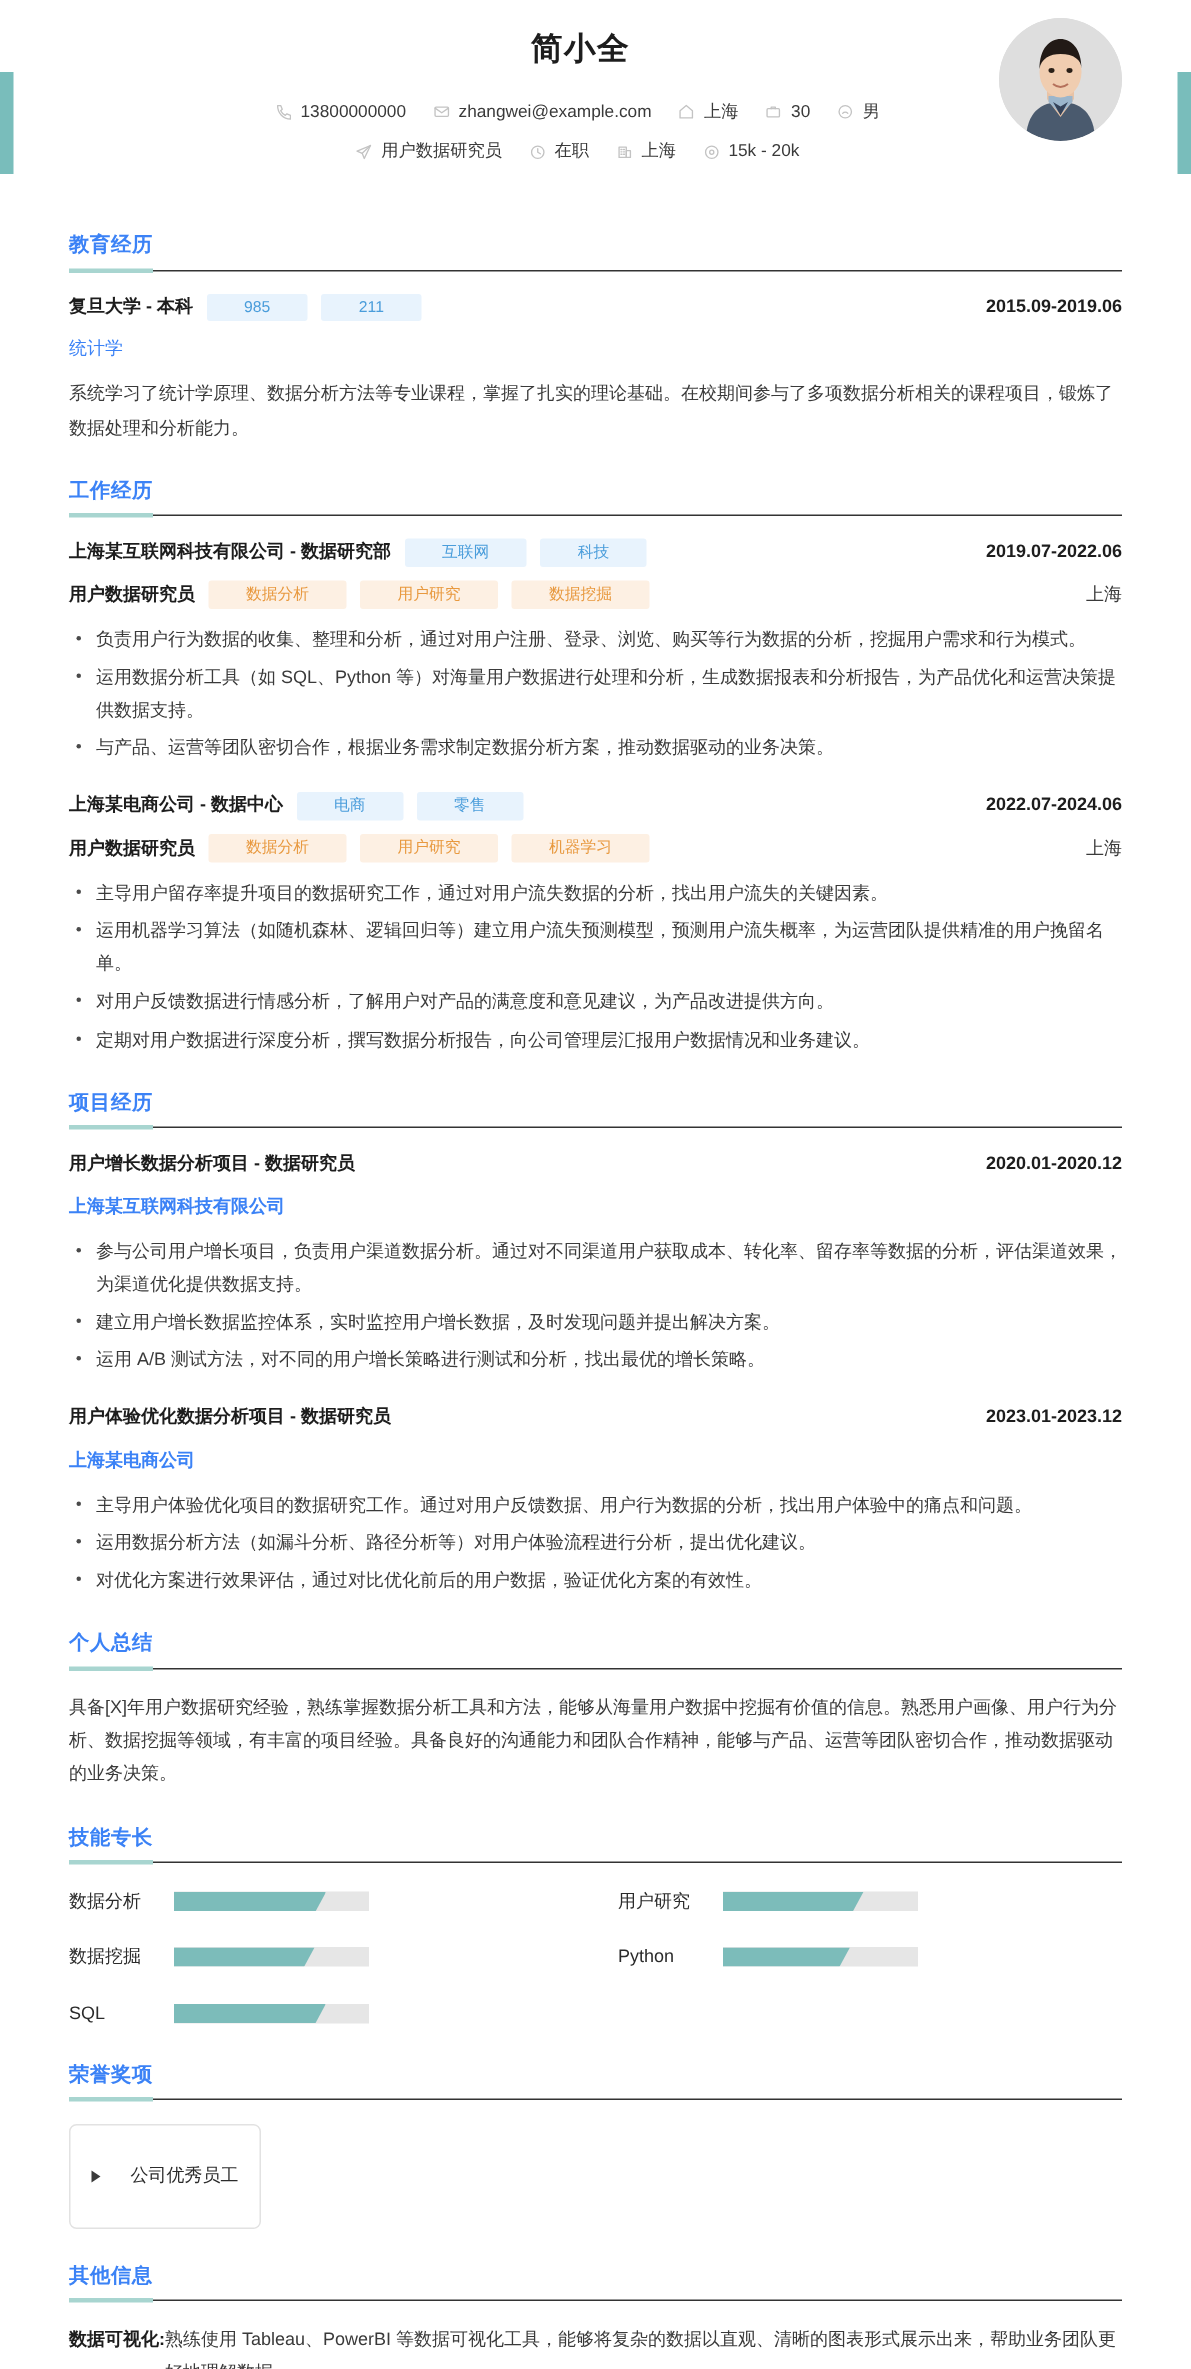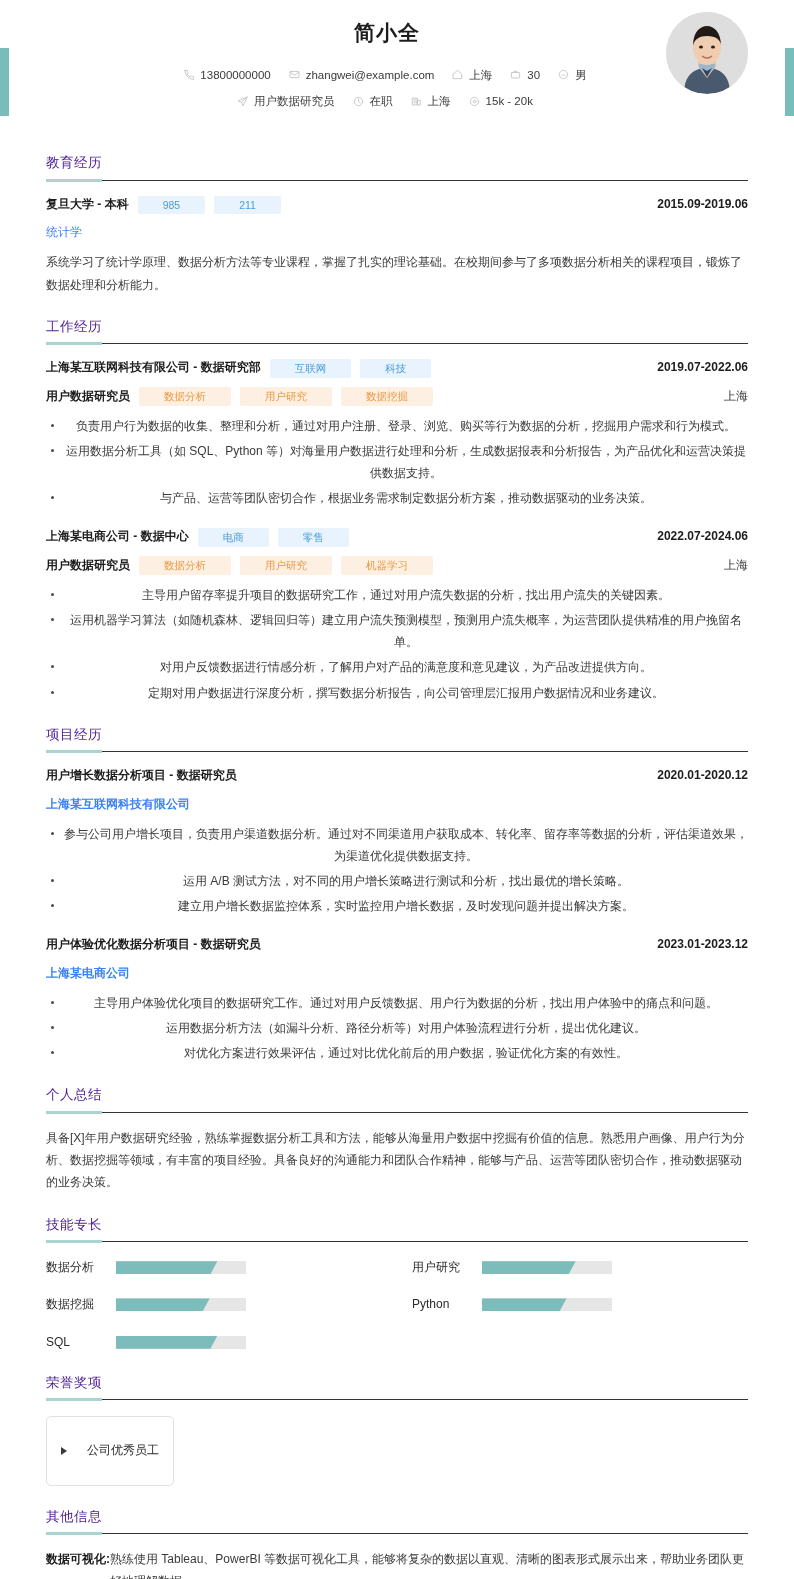--- a/index.html
+++ b/index.html
@@ -41,21 +41,21 @@
     overflow:hidden; background:#dcdcdc;
   }
   .avatar svg { display:block; width:82px; height:82px; }
 
   
   .section { margin-top:20px; }
   .sec-head {
     position:relative; display:block; margin-bottom:14px;
   }
   .sec-title {
-    font-size:13.5px; font-weight:400; color:#4c1d95;
+    font-size:13.5px; font-weight:700; color:#3b82f6;
     display:inline-block; padding-bottom:6px; letter-spacing:.5px;
   }
   .sec-rule { height:1px; background:#333333; width:100%; position:relative; }
   .sec-rule::before {
     content:""; position:absolute; left:0; top:-1px;
     width:56px; height:3px; background:#a8d5d0;
   }
 
   
   .entry { margin-bottom:18px; }
@@ -79,21 +79,21 @@
   .tag.orange { background:#fdf0e3; color:#e8993f; }
 
   .sub { font-size:12px; color:#3b82f6; margin-bottom:9px; font-weight:400;}
   .sub.bold { font-weight:700; }
 
   .desc { font-size:12px; color:#3a3a3a; line-height:1.85; }
 
   ul.bullets { list-style:none; margin:0; padding:0; }
   ul.bullets li {
     position:relative; padding-left:18px; font-size:12px;
-    color:#3a3a3a; line-height:1.85; margin-bottom:3px;text-align:center;
+    color:#3a3a3a; line-height:1.85; margin-bottom:3px;
   }
   ul.bullets li::before {
     content:""; position:absolute; left:5px; top:9px;
     width:3px; height:3px; border-radius:50%; background:#4a4a4a;
   }
 
   
   .skills-grid {
     display:grid; grid-template-columns:1fr 1fr;
     column-gap:30px; row-gap:18px; padding-top:2px;
@@ -333,22 +333,22 @@
     </div>
     <div id="proj-list">
         <div class="entry">
           <div class="line">
             <span class="org">用户增长数据分析项目 - 数据研究员</span>
             <span class="date">2020.01-2020.12</span>
           </div>
           <div class="sub bold">上海某互联网科技有限公司</div>
           <ul class="bullets">
             <li>参与公司用户增长项目，负责用户渠道数据分析。通过对不同渠道用户获取成本、转化率、留存率等数据的分析，评估渠道效果，为渠道优化提供数据支持。</li>
+            <li>建立用户增长数据监控体系，实时监控用户增长数据，及时发现问题并提出解决方案。</li>
             <li>运用 A/B 测试方法，对不同的用户增长策略进行测试和分析，找出最优的增长策略。</li>
-            <li>建立用户增长数据监控体系，实时监控用户增长数据，及时发现问题并提出解决方案。</li>
           </ul>
         </div>
         <div class="entry">
           <div class="line">
             <span class="org">用户体验优化数据分析项目 - 数据研究员</span>
             <span class="date">2023.01-2023.12</span>
           </div>
           <div class="sub bold">上海某电商公司</div>
           <ul class="bullets">
             <li>主导用户体验优化项目的数据研究工作。通过对用户反馈数据、用户行为数据的分析，找出用户体验中的痛点和问题。</li>

